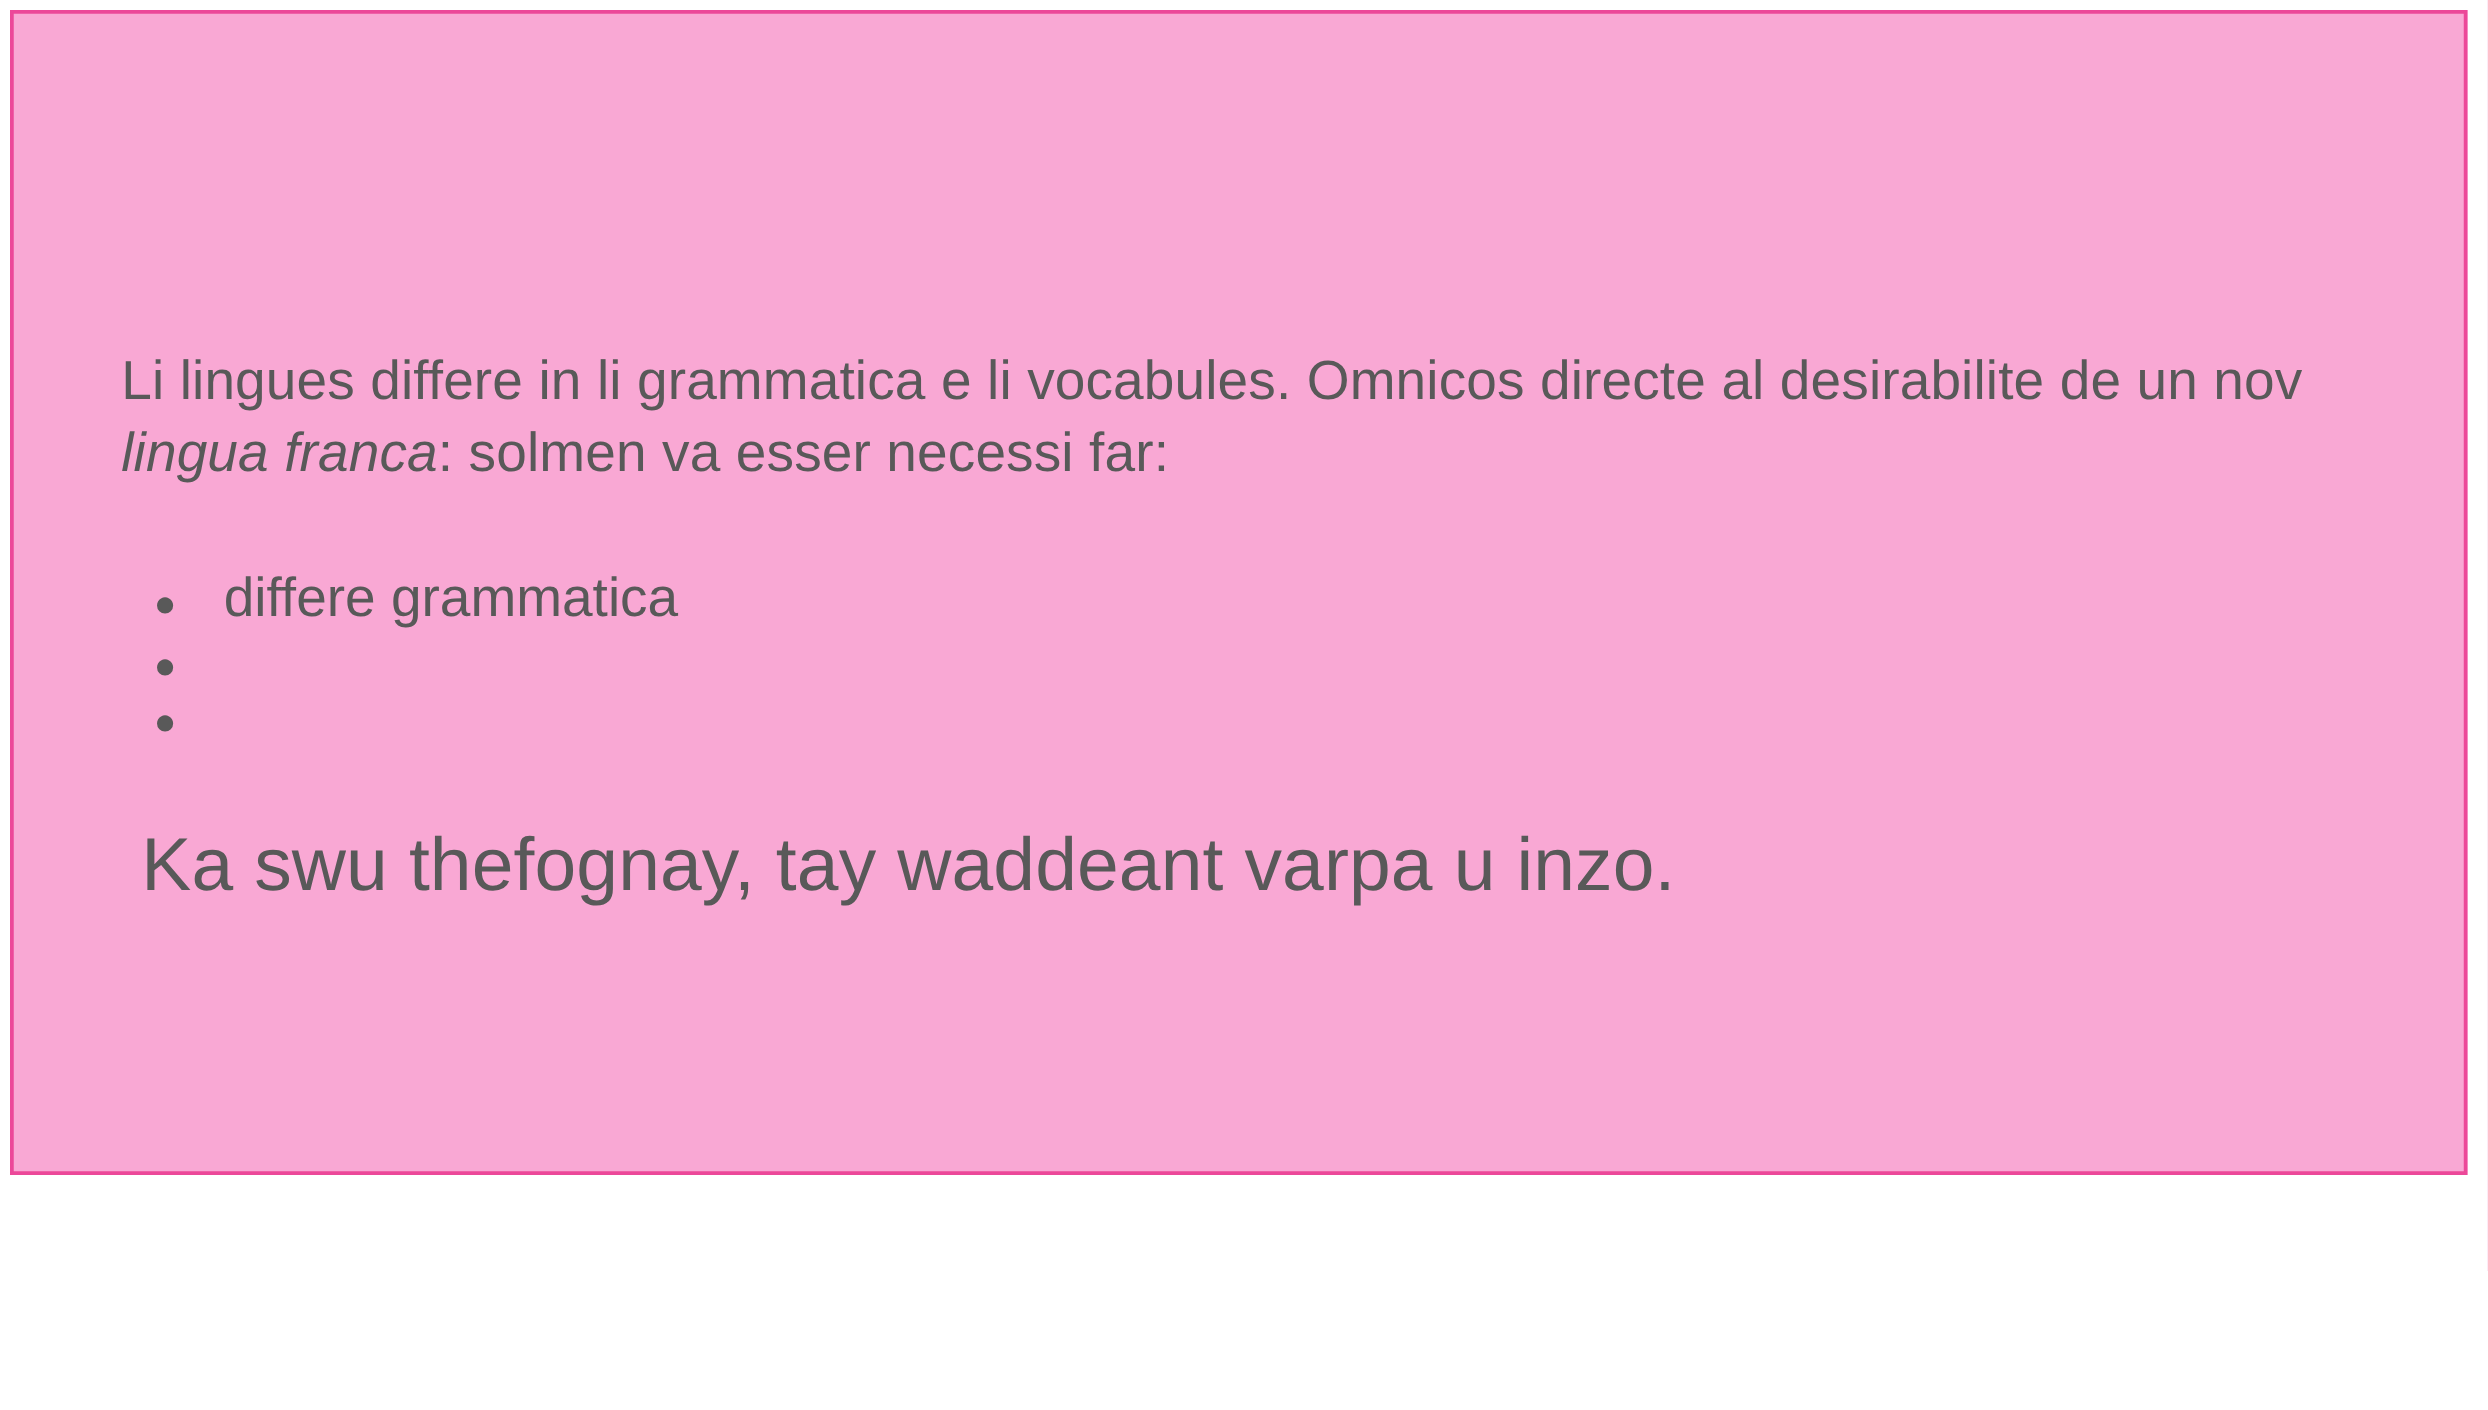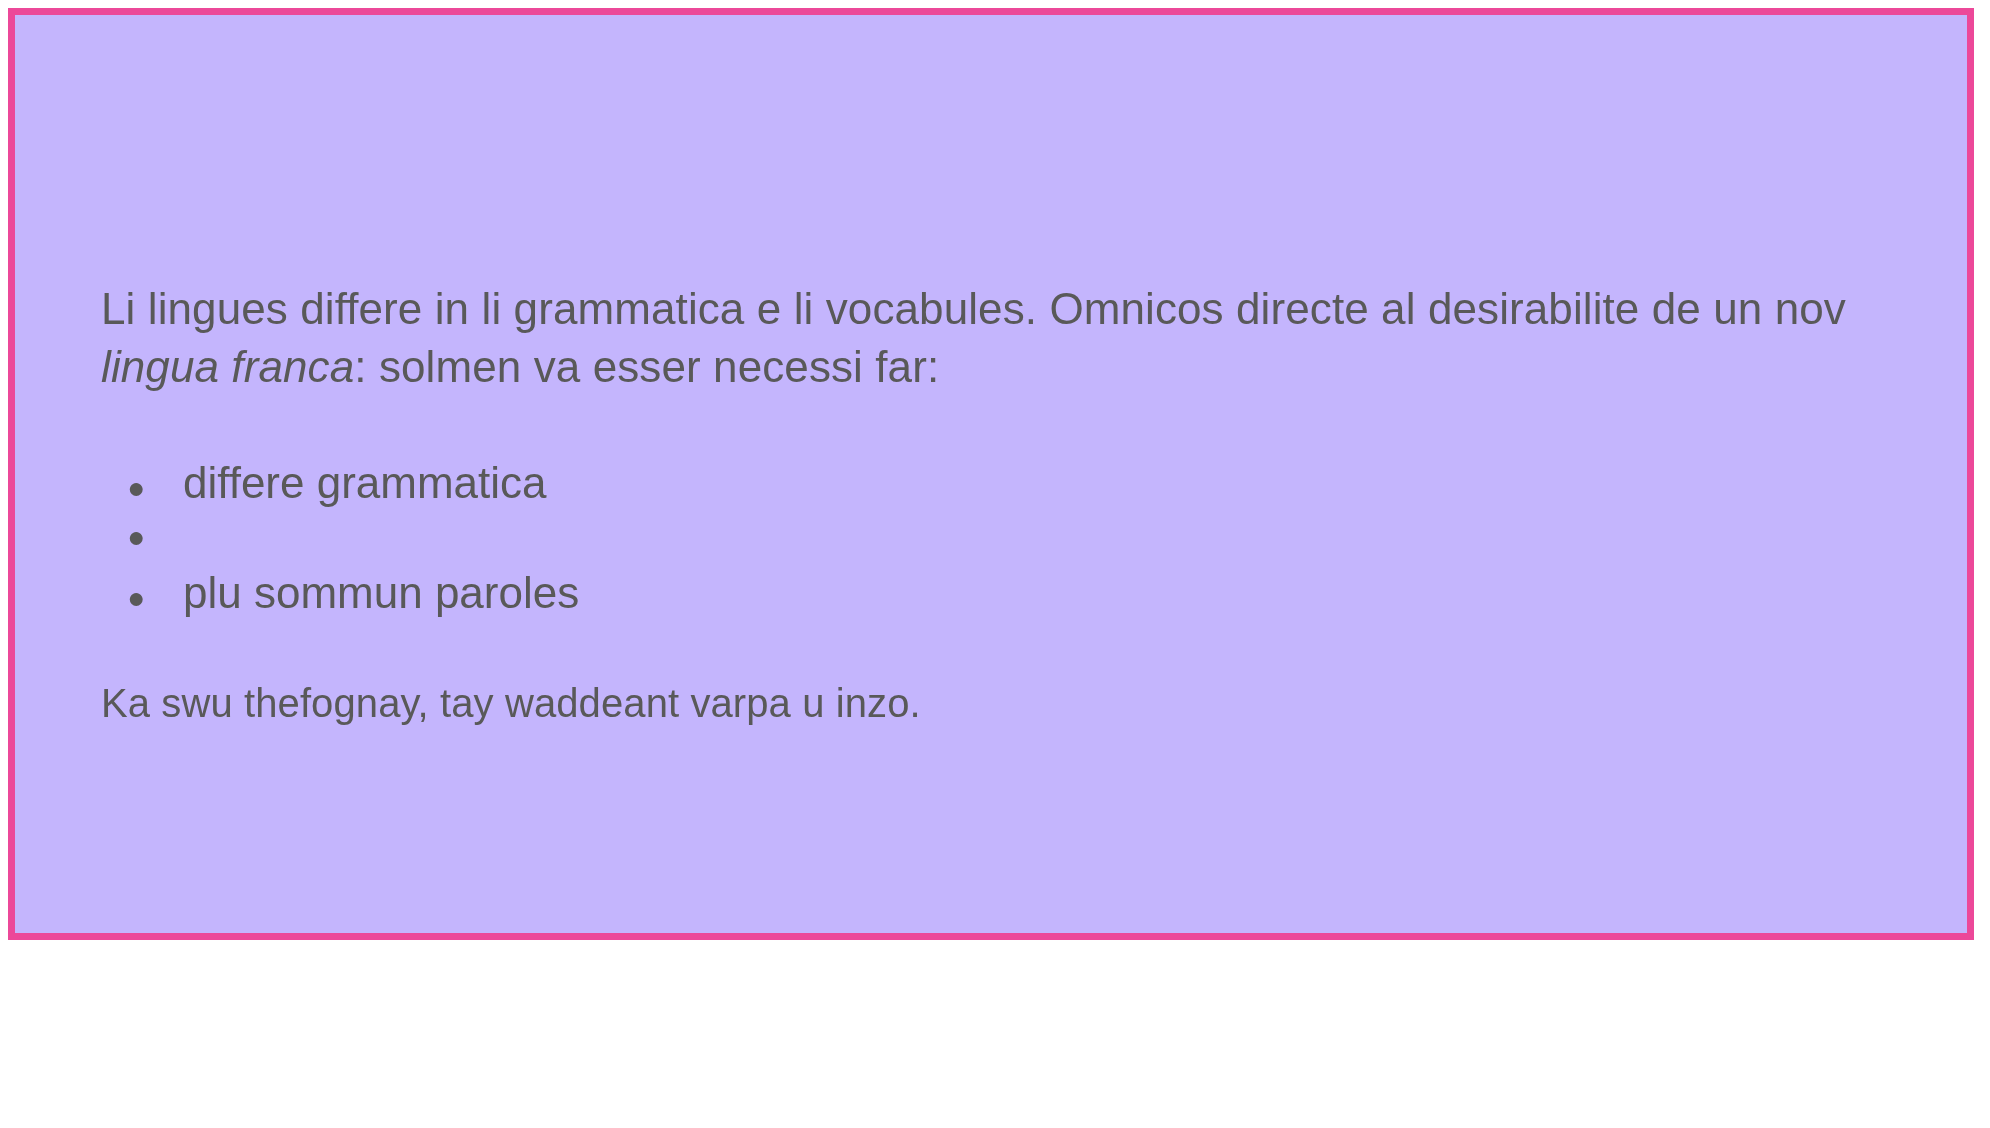--- a/index.html
+++ b/index.html
@@ -13,22 +13,22 @@
     font-family: "Liberation Sans", sans-serif;
     overflow: hidden;
   }
 
   .slide-canvas {
     position: absolute;
     left: 8px;
     top: 8px;
     width: 1966px;
     height: 932px;
-    background: #c4b5fd;
-    border: 7px solid #ec4899;
+    background: #f9a8d4;
+    border: 3px solid #ec4899;
     box-sizing: border-box;
   }
 
   .content-block {
     position: absolute;
     left: 86px;
     top: 265px;
     width: 1800px;
   }
 
@@ -70,23 +70,23 @@
     font-size: 30px;
     color: #595959;
     line-height: 1.48;
   }
 
   .bullet-text {
     display: inline-block;
   }
 
   .closing-paragraph {
-    margin: 52px 0 0 0;
+    margin: 52px 0 0 16px;
     color: #595959;
-    font-size: 40px;
+    font-size: 60px;
     line-height: 1.32;
   }
 </style>
 </head>
 <body>
 
 <div class="slide-canvas">
   <div class="content-block">
 
     <p class="paragraph"><span>Li lingues differe in li grammatica e li vocabules. Omnicos directe al desirabilite de un nov </span><span class="em">lingua franca</span><span>: solmen va esser necessi far:</span></p>
@@ -94,20 +94,19 @@
     <ul class="bullet-list">
       <li class="bullet-item">
         <span class="bullet-marker">●</span>
         <span class="bullet-text">differe grammatica</span>
       </li>
       <li class="bullet-item">
         <span class="bullet-marker">●</span>
       </li>
       <li class="bullet-item">
         <span class="bullet-marker">●</span>
-        <span class="bullet-text">plu sommun paroles</span>
       </li>
     </ul>
 
     <p class="paragraph closing-paragraph">Ka swu thefognay, tay waddeant varpa u inzo.</p>
 
   </div>
 </div>
 
 </body></html>

